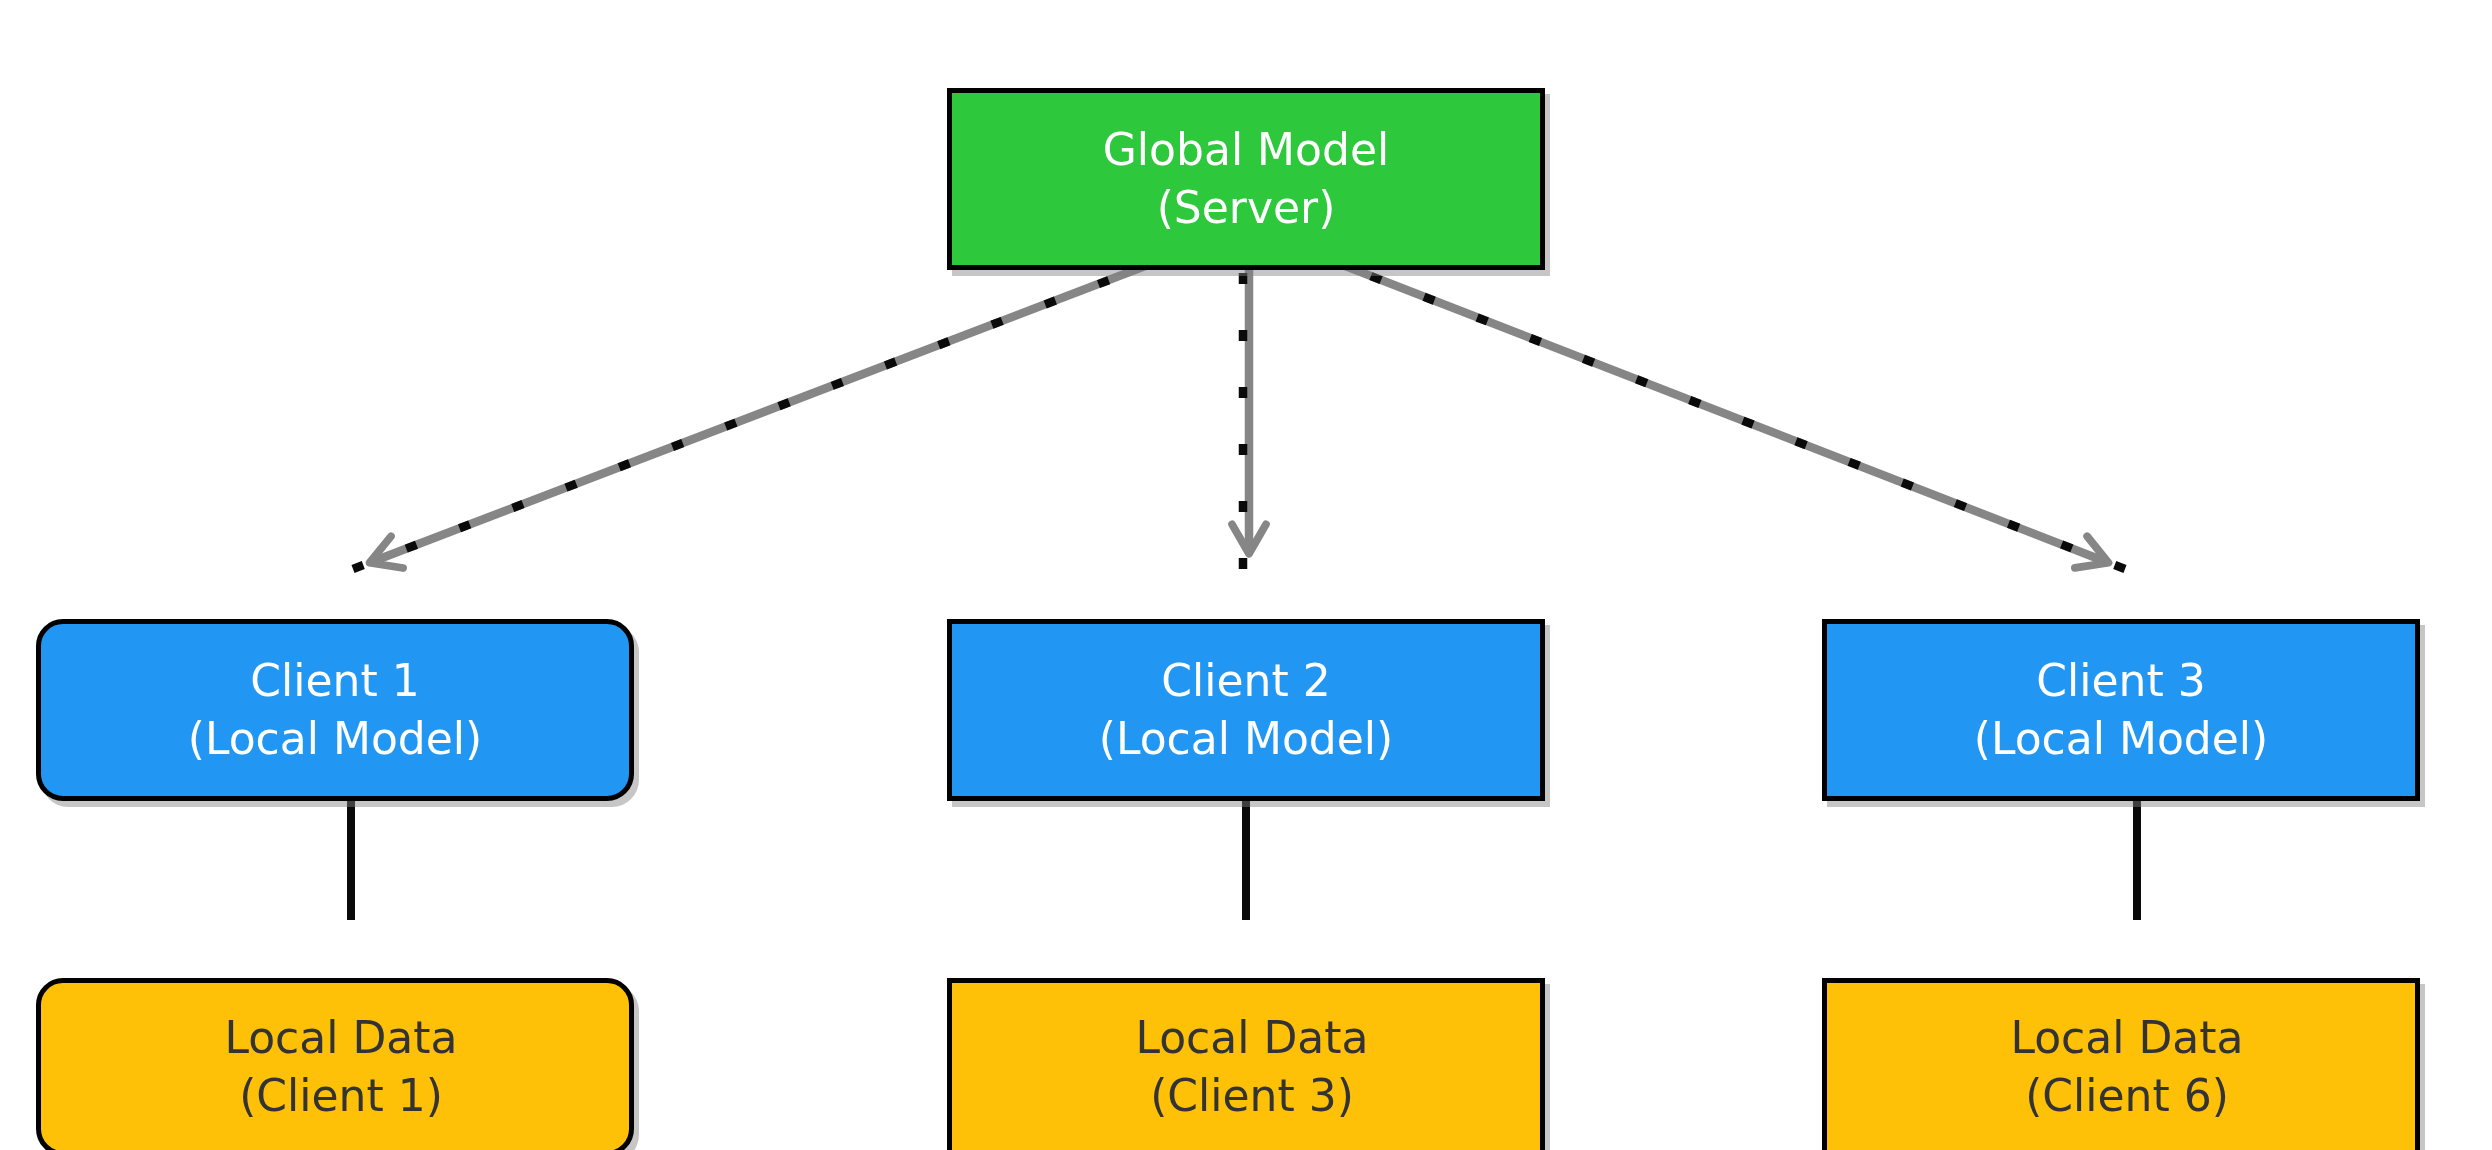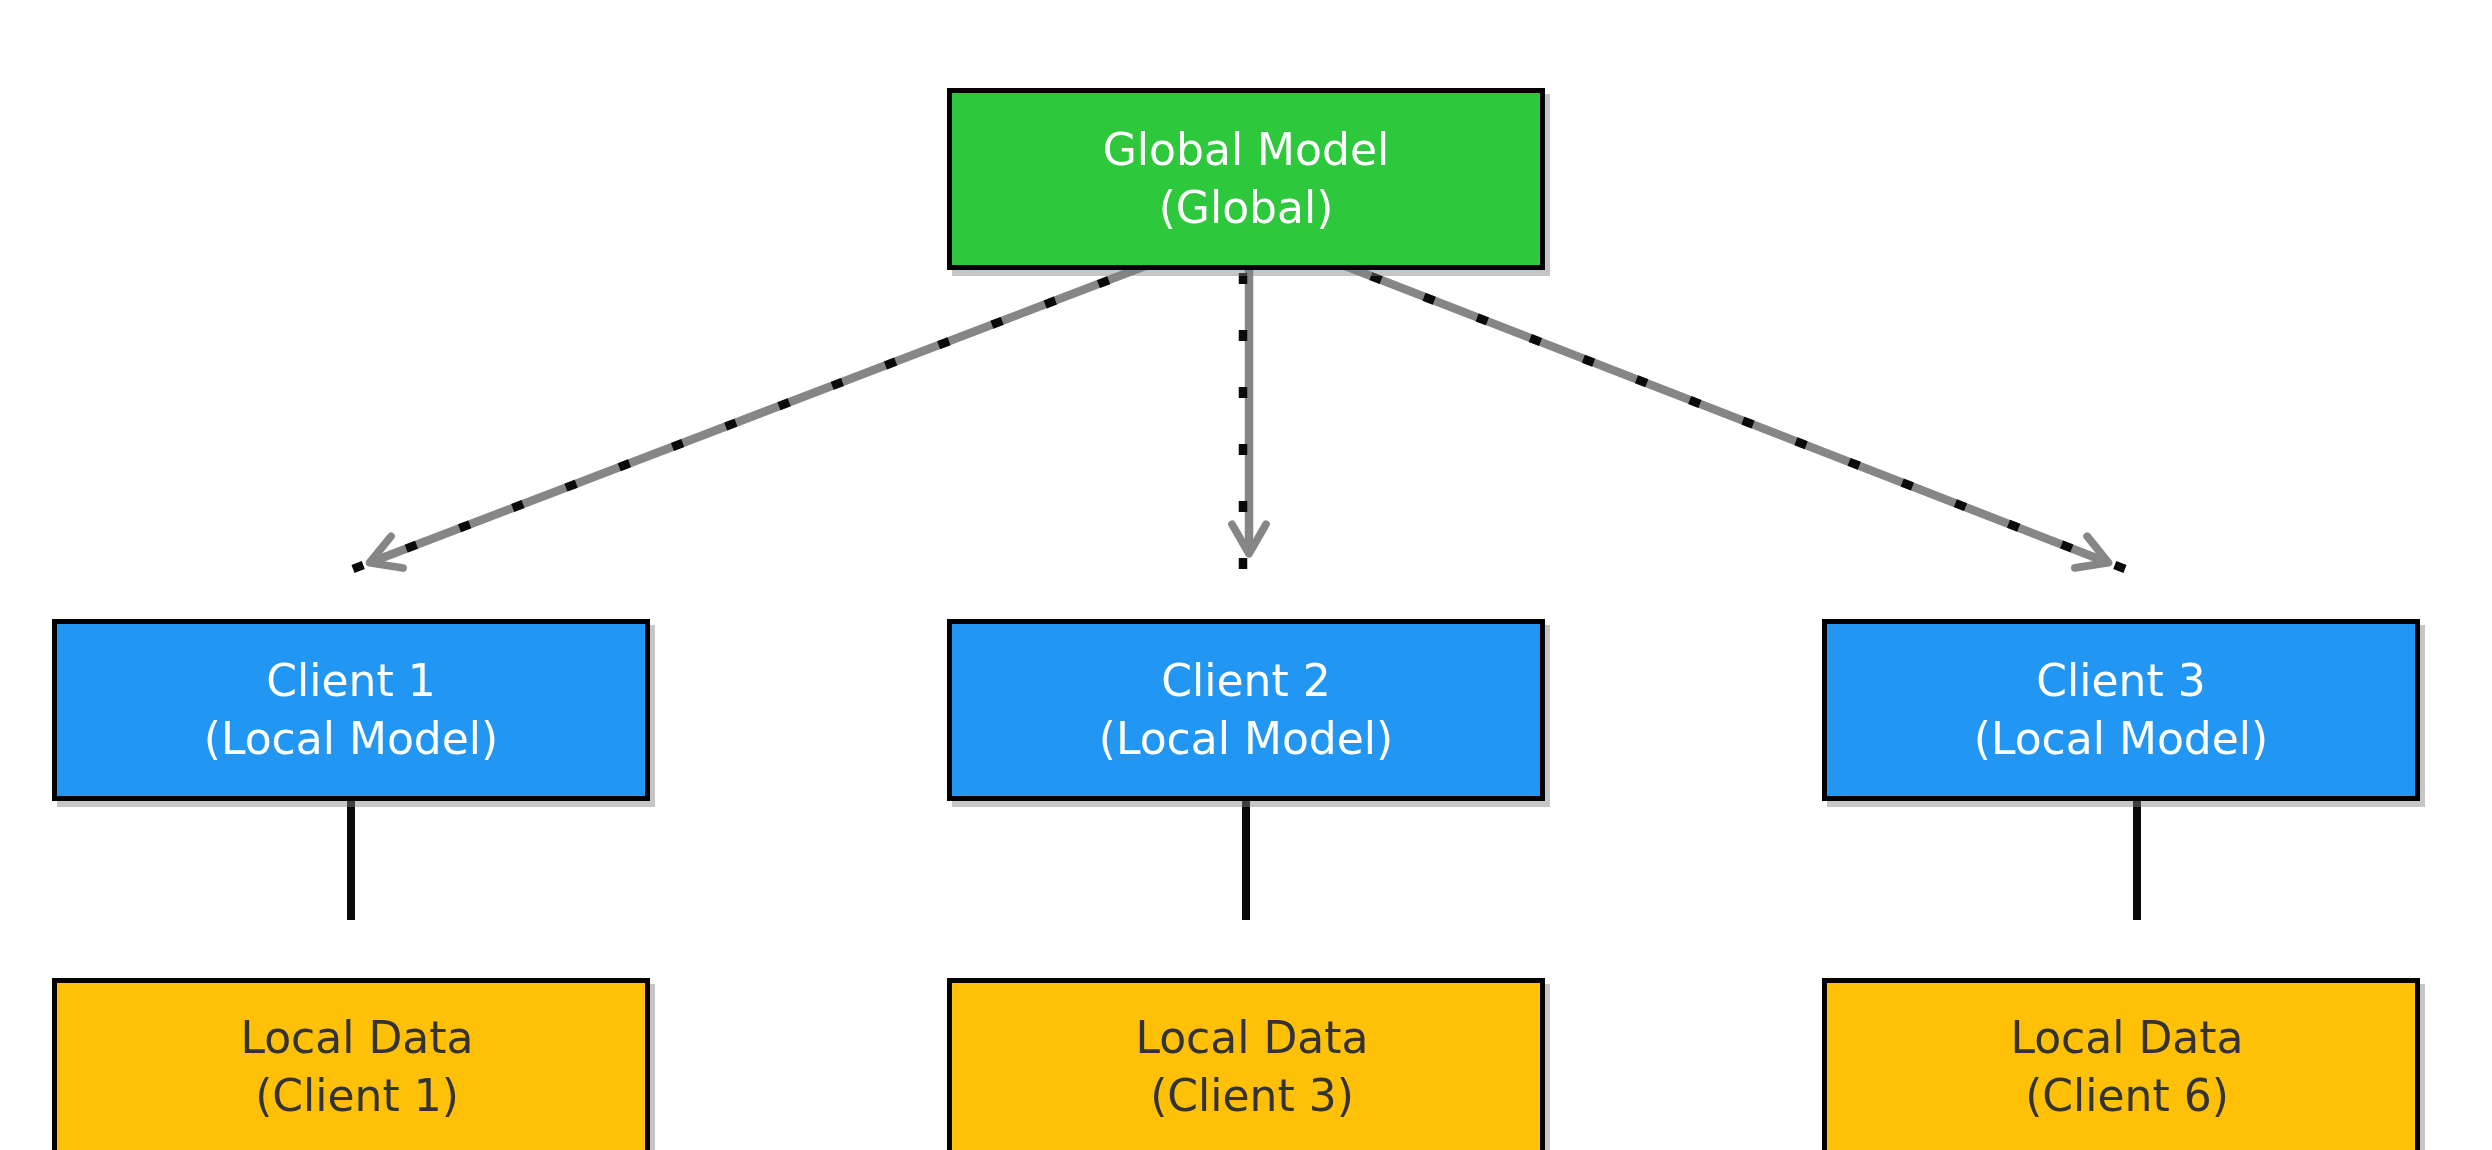--- a/index.html
+++ b/index.html
@@ -35,21 +35,21 @@
     display:flex;flex-direction:column;
     align-items:center;justify-content:center;
     text-align:center;
     font-size:44px;line-height:1.32;
     box-shadow:5px 6px 0 rgba(128,128,128,0.45);
     margin-top:48px;
   }
   .node.server{background:var(--server-fill);color:var(--text-on-color);left:947px;top:40px;}
   .node.client{background:var(--client-fill);color:var(--text-on-color);top:571px;}
   .node.data{background:var(--data-fill);color:var(--text-on-data);top:930px;height:178px;padding-left:12px;}
-  .col-1{left:52px;}
+  .col-1{left:36px;border-radius:27px;}
   .col-2{left:947px;}
   .col-3{left:1822px;}
 </style>
 </head>
 <body>
 
 <div class="canvas">
 
   <svg class="arrows" viewBox="0 0 2492 1150" xmlns="http://www.w3.org/2000/svg" aria-hidden="true">
     <defs>
@@ -76,21 +76,21 @@
       <line class="edge-dash" x1="2125" y1="569" x2="1252" y2="230" marker-end="url(#mBlack)"></line>
     </g>
 
     <line class="edge-data" x1="351" y1="920" x2="351" y2="768" marker-end="url(#mBlack)"></line>
     <line class="edge-data" x1="1246" y1="920" x2="1246" y2="768" marker-end="url(#mBlack)"></line>
     <line class="edge-data" x1="2137" y1="920" x2="2137" y2="768" marker-end="url(#mBlack)"></line>
   </svg>
 
   <div class="node server">
     <div>Global Model</div>
-    <div>(Global)</div>
+    <div>(Server)</div>
   </div>
 
   <div class="node client col-1">
     <div>Client 1</div>
     <div>(Local Model)</div>
   </div>
   <div class="node client col-2">
     <div>Client 2</div>
     <div>(Local Model)</div>
   </div>

